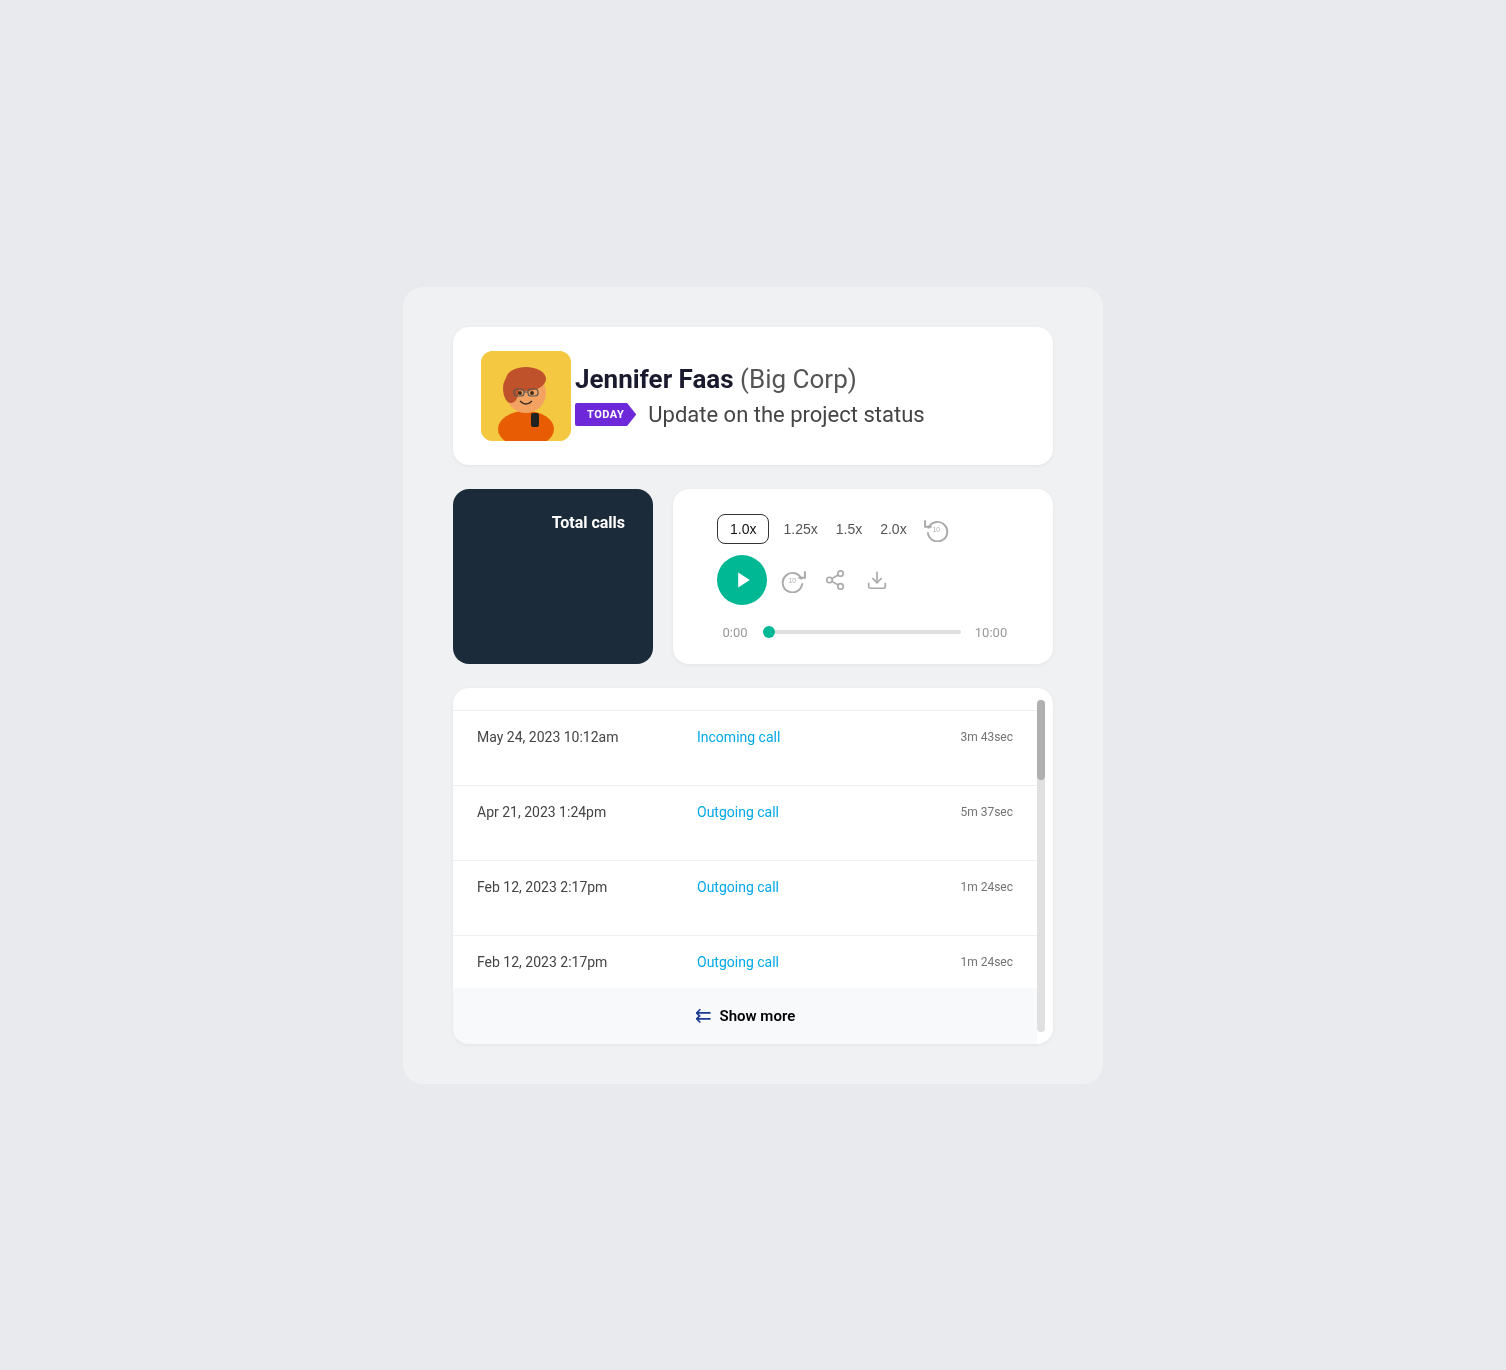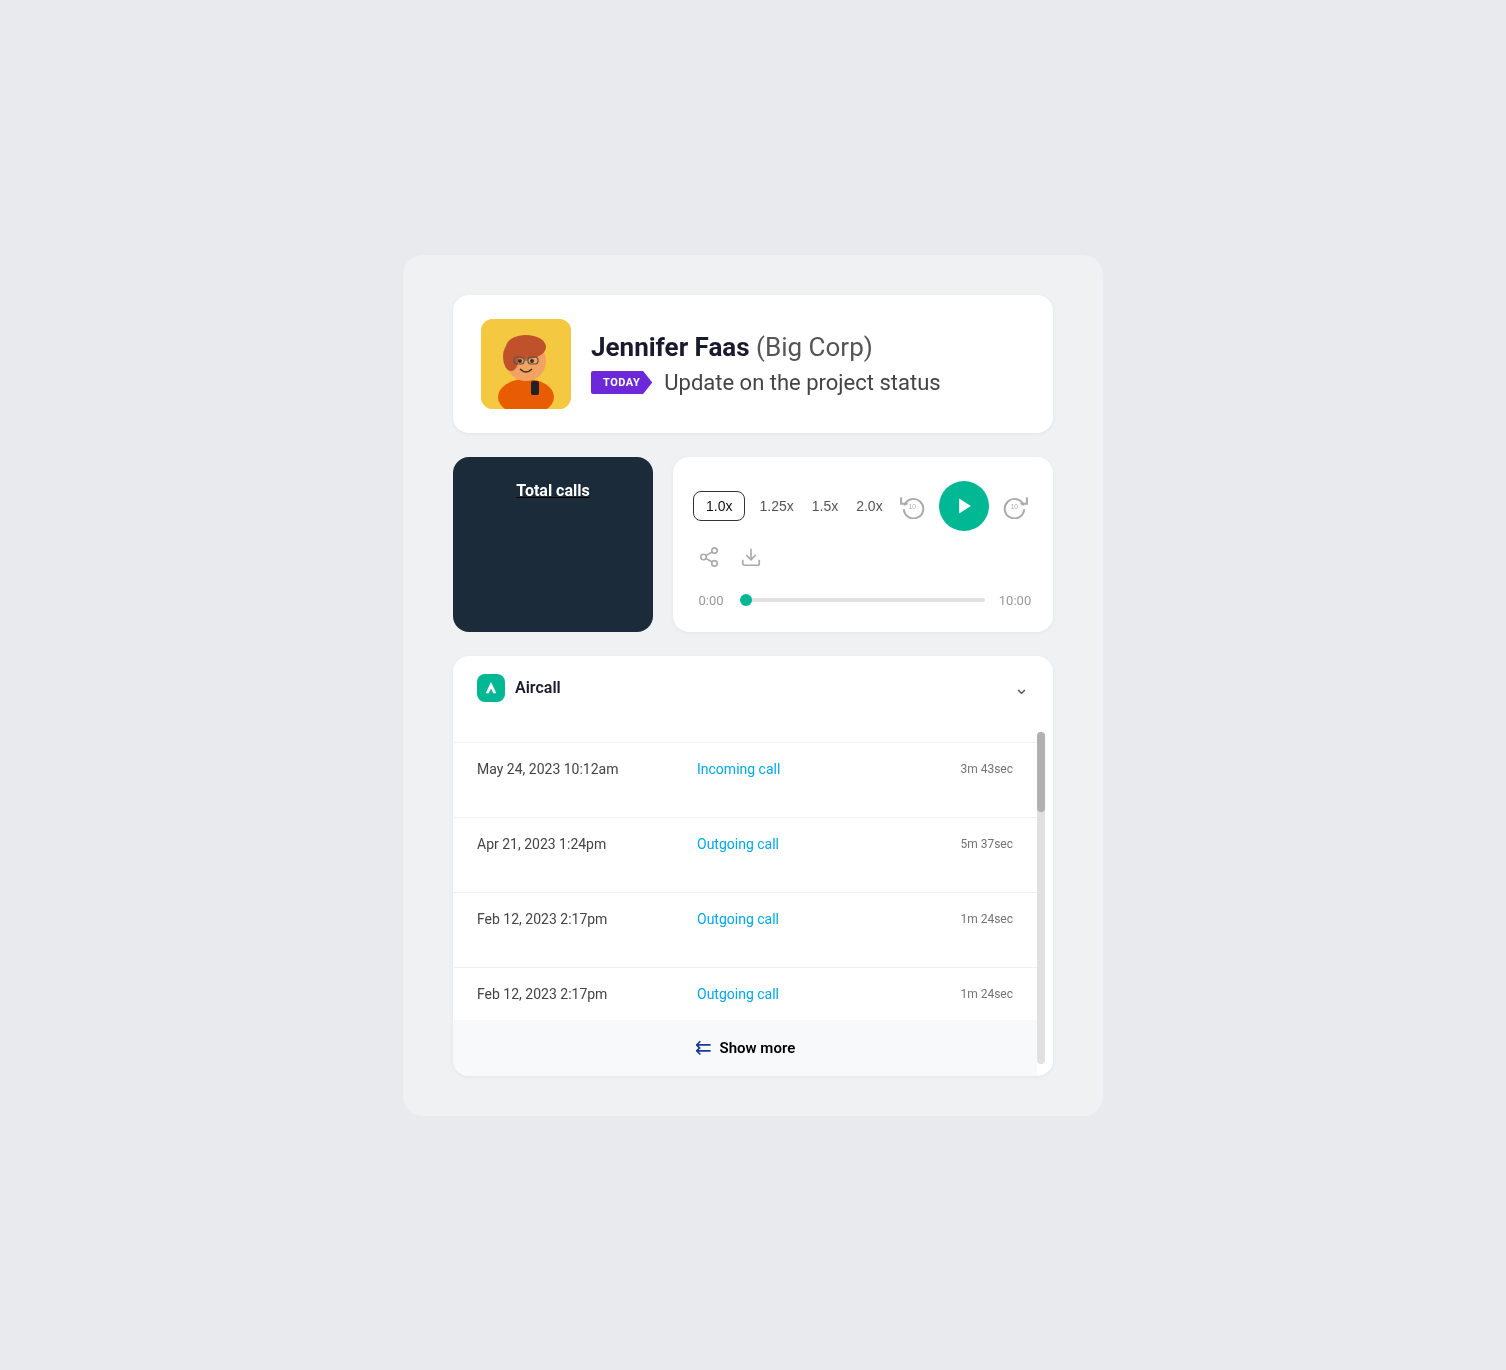--- a/index.html
+++ b/index.html
@@ -24,21 +24,21 @@
       gap: 24px;
     }
 
     
     .profile-card {
       background: #ffffff;
       border-radius: 16px;
       padding: 24px 28px;
       display: flex;
       align-items: center;
-      gap: 20px;
+      gap: 4px;
       box-shadow: 0 1px 4px rgba(0,0,0,0.06);
     }
 
     .avatar {
       width: 90px;
       height: 90px;
       border-radius: 12px;
       background: #f5c842;
       overflow: hidden;
       flex-shrink: 0;
@@ -100,23 +100,22 @@
 
     
     .total-calls-card {
       background: #1c2b3a;
       border-radius: 16px;
       padding: 24px 28px;
       width: 200px;
       flex-shrink: 0;
       display: flex;
       flex-direction: column;
-      align-items: center;
+      align-items: flex-end;
       gap: 16px;
-      text-decoration: underline;
     }
 
     .total-calls-label {
       color: #ffffff;
       font-size: 16px;
       font-weight: 700;
     }
 
     .donut-wrapper {
       position: relative;
@@ -137,21 +136,21 @@
       transform: translate(-50%, -50%);
       color: white;
       font-size: 30px;
       font-weight: 700;
     }
 
     
     .player-card {
       background: #ffffff;
       border-radius: 16px;
-      padding: 24px 20px;
+      padding: 24px 44px;
       flex: 1;
       display: flex;
       flex-direction: column;
       gap: 20px;
       box-shadow: 0 1px 4px rgba(0,0,0,0.06);
       justify-content: center;
     }
 
     .speed-btn {
       font-size: 14px;
@@ -479,32 +478,20 @@
         <div class="progress-bar-container">
           <div class="progress-fill"></div>
           <div class="progress-thumb"></div>
         </div>
         <span class="time-label">10:00</span>
       </div>
     </div>
   </div>
 
   <div class="aircall-section">
-    <div class="aircall-header">
-      <div class="aircall-header-left">
-        <div class="aircall-logo">
-          <svg viewBox="0 0 24 24" xmlns="http://www.w3.org/2000/svg">
-
-            <path d="M12 3 L20 20 H15.5 L12 13 L8.5 20 H4 Z" fill="white"></path>
-          </svg>
-        </div>
-        <span class="aircall-title">Aircall</span>
-      </div>
-      <span class="chevron-icon">⌄</span>
-    </div>
 
     <div class="calls-list-container">
       <div class="calls-list">
 
         <div class="call-row">
           <span class="call-date">May 24, 2023 10:12am</span>
           <span class="call-type">Incoming call</span>
           <span class="call-duration">3m 43sec</span>
         </div>
 

